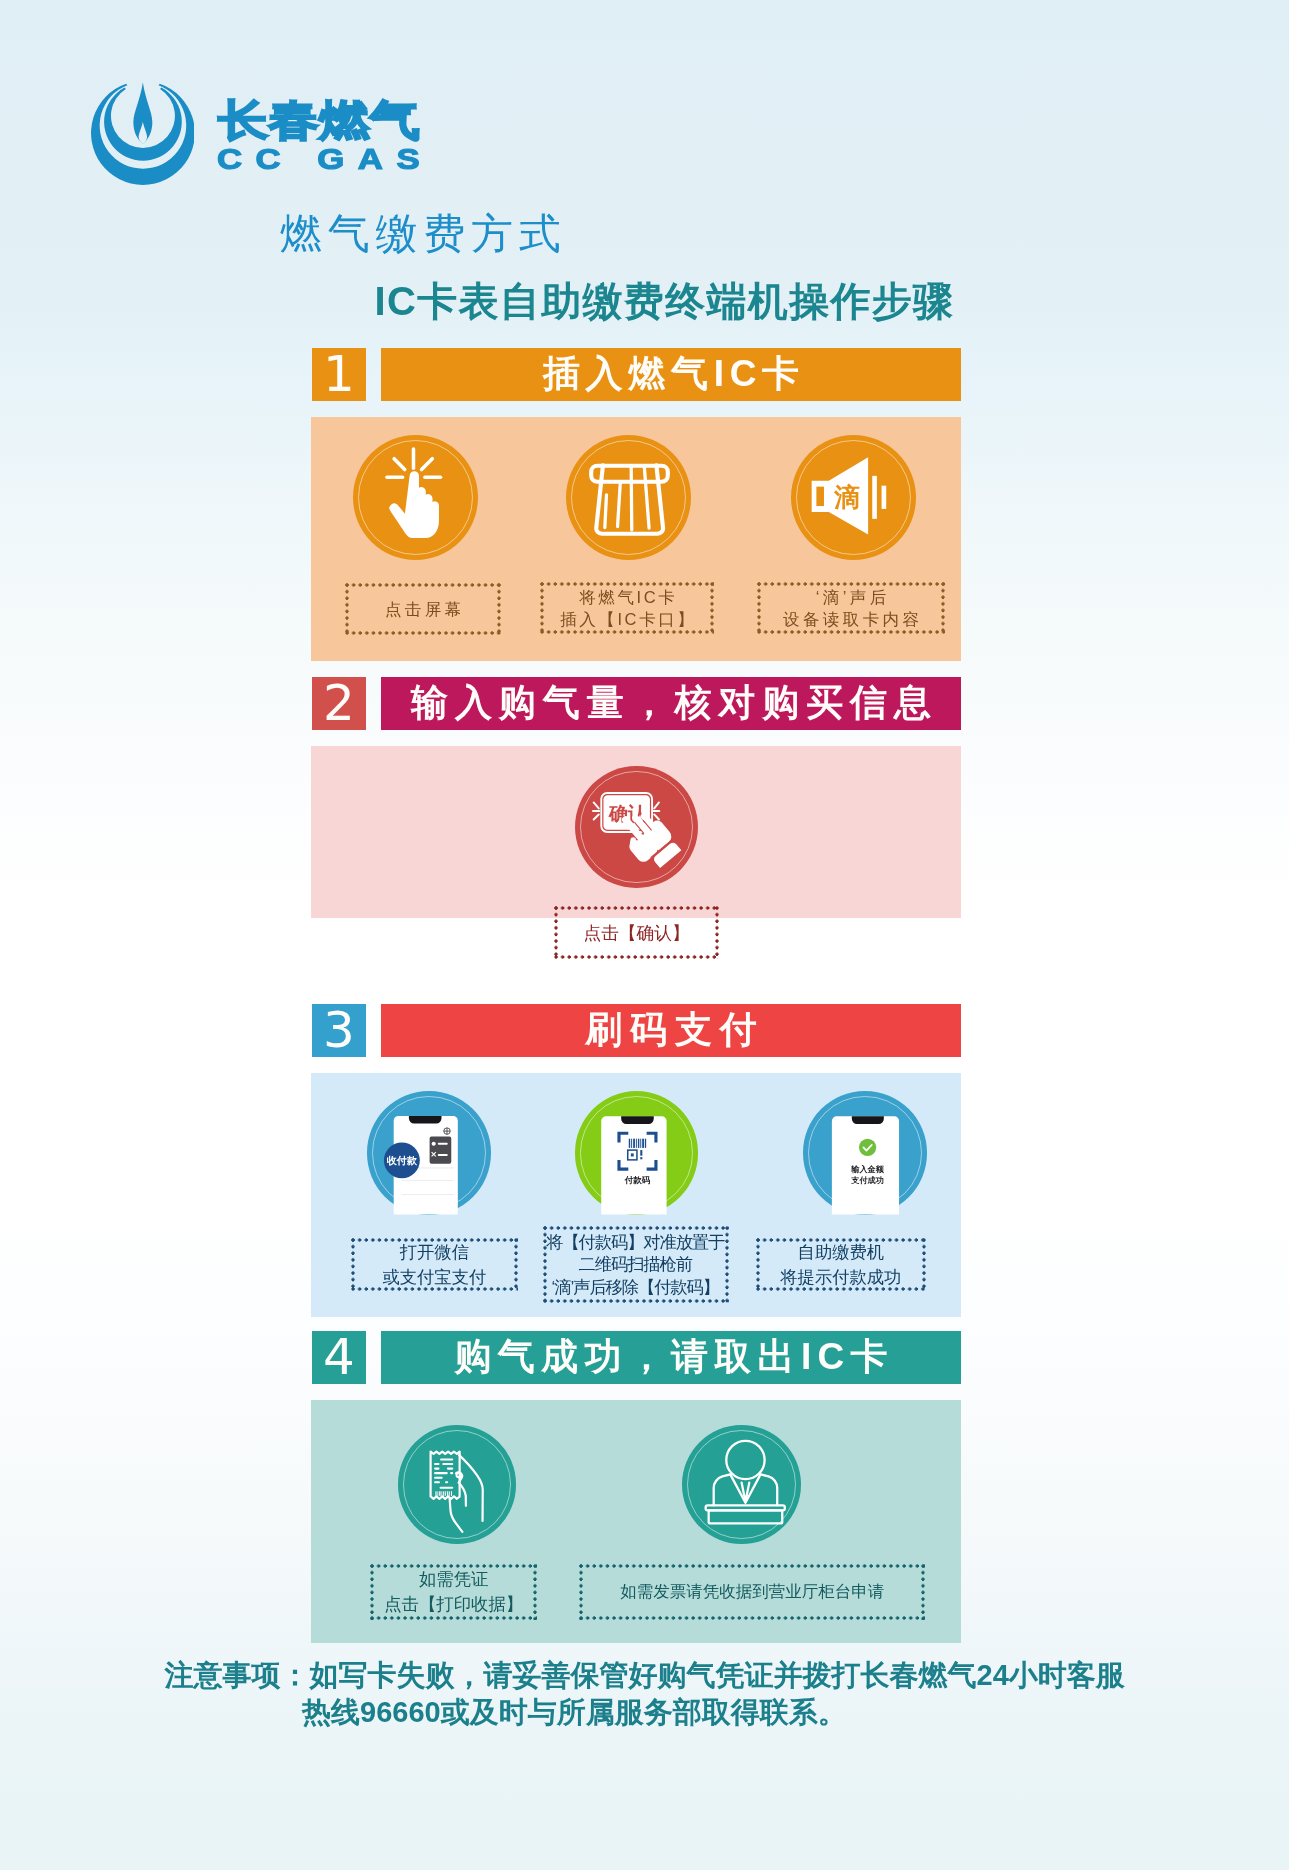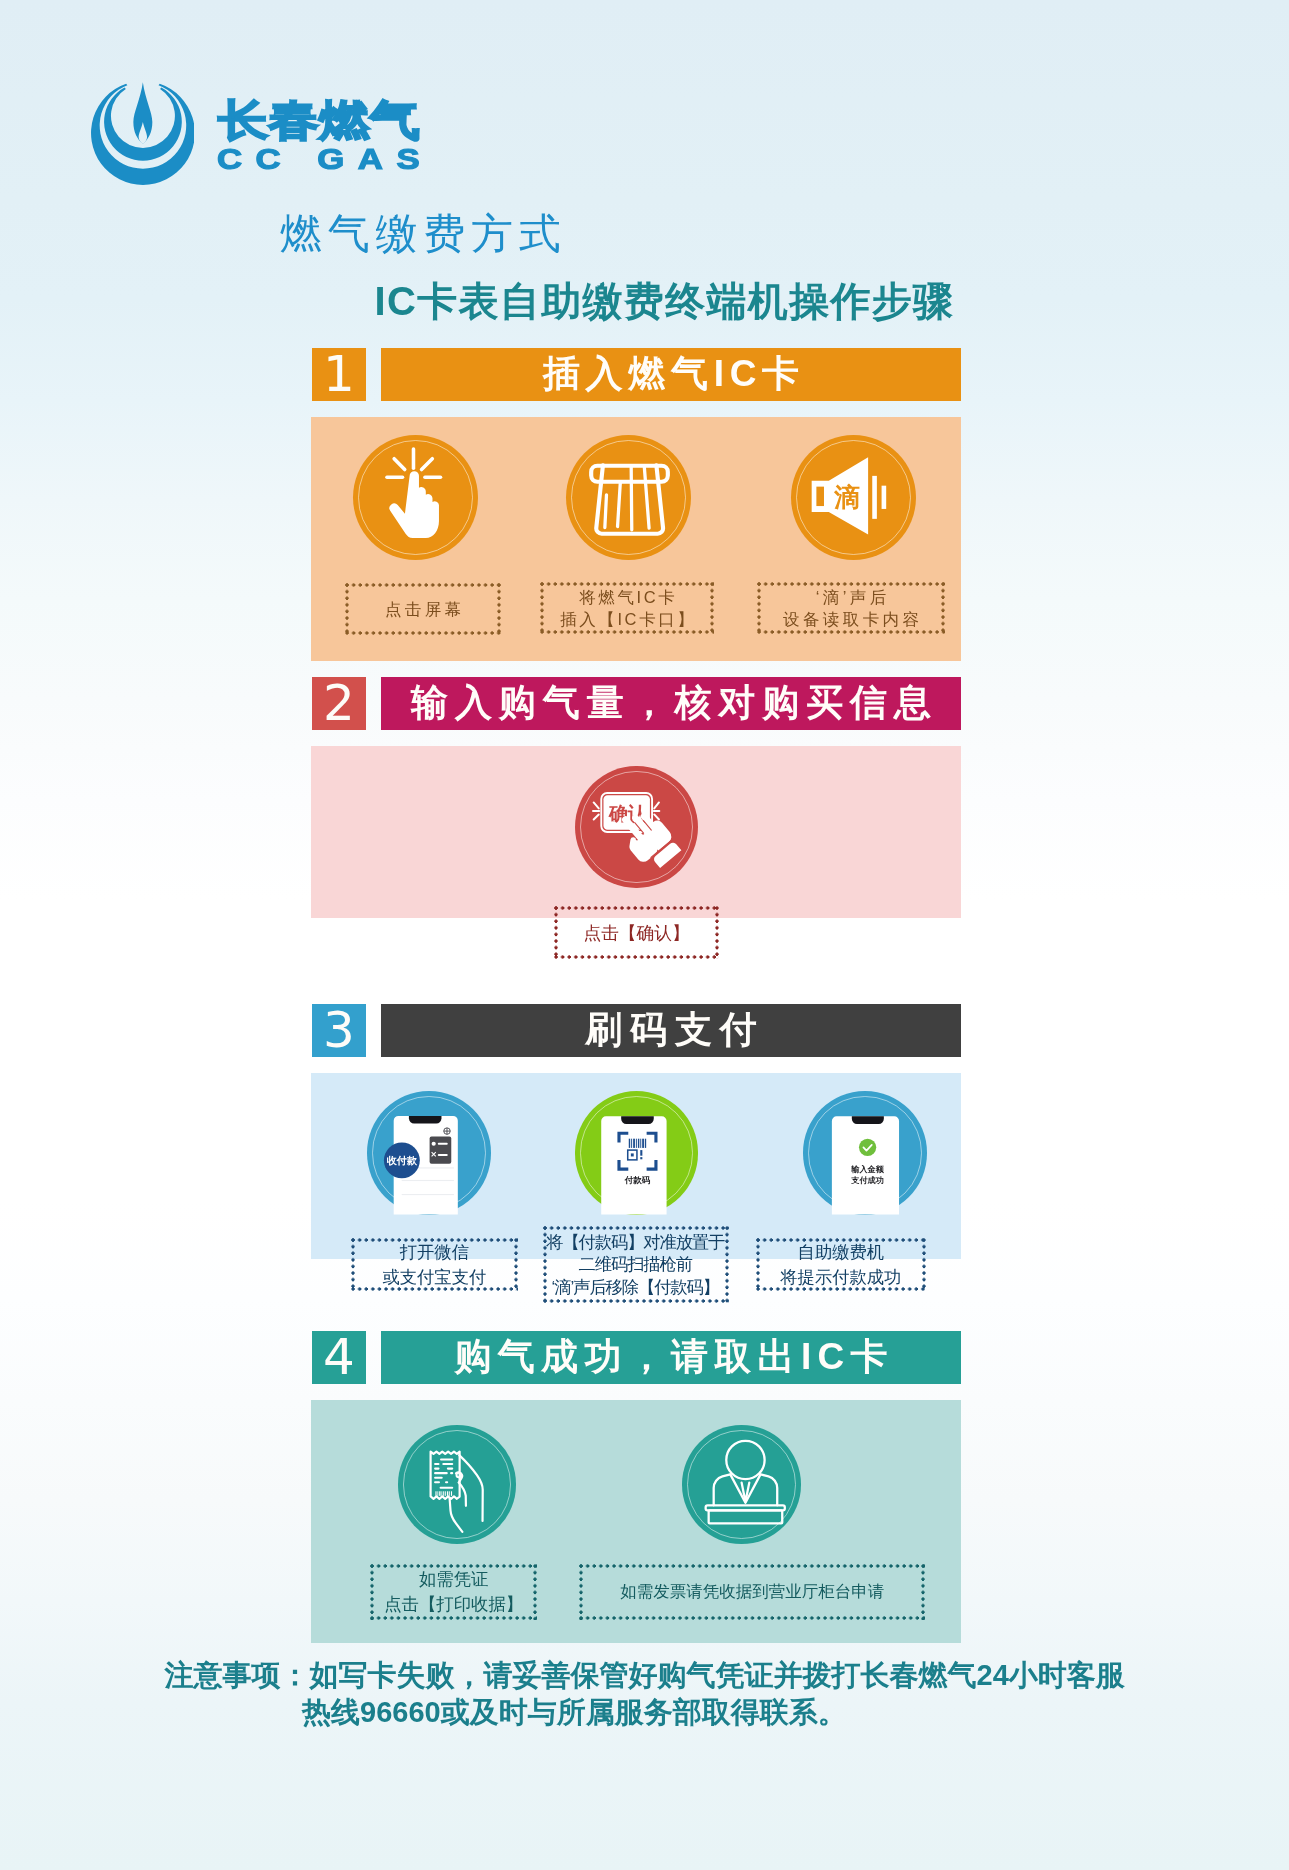--- a/index.html
+++ b/index.html
@@ -207,22 +207,22 @@
       </svg>
     </div>
     <div class="cap" style="left:243.7px;top:160.5px;width:163.7px;height:52.2px;--dot:#8d2724;color:#8d2724;font-size:17.7px;line-height:22px;letter-spacing:0px">
       <span>点击【确认】</span>
     </div>
   </div>
 </div>
 
 <div class="step s3" style="top:1003px">
   <div class="num" style="background:#33a0cd">3</div>
-  <div class="bar" style="background:#404040;letter-spacing:7.9px;text-indent:7.9px">刷码支付</div>
-  <div class="panel" style="top:70px;height:186px;background:#d5eaf8">
+  <div class="bar" style="background:#ef4444;letter-spacing:7.9px;text-indent:7.9px">刷码支付</div>
+  <div class="panel" style="top:70px;height:244px;background:#d5eaf8">
 
     <div class="circ" style="left:56.4px;top:18.1px;width:123.5px;height:123.5px;background:#39a1cc">
       <div class="ring"></div>
       <svg viewBox="0 0 130 130" style="position:absolute;inset:0">
         <path fill="#ffffff" d="M33.1 26.2 h57.5 a5 5 0 0 1 5 5 v98.8 h-67.5 v-98.8 a5 5 0 0 1 5 -5 z"></path>
         <path fill="#15151a" d="M44.1 26.2 h34.3 v2.6 a5.4 5.4 0 0 1 -5.4 5.4 h-23.5 a5.4 5.4 0 0 1 -5.4 -5.4 z"></path>
         <g stroke="#3b3b42" stroke-width="0.9" fill="none">
           <circle cx="84.2" cy="42.2" r="3.4"></circle>
           <path d="M84.2 38.8 v6.8 M80.8 42.2 h6.8"></path>
         </g>

